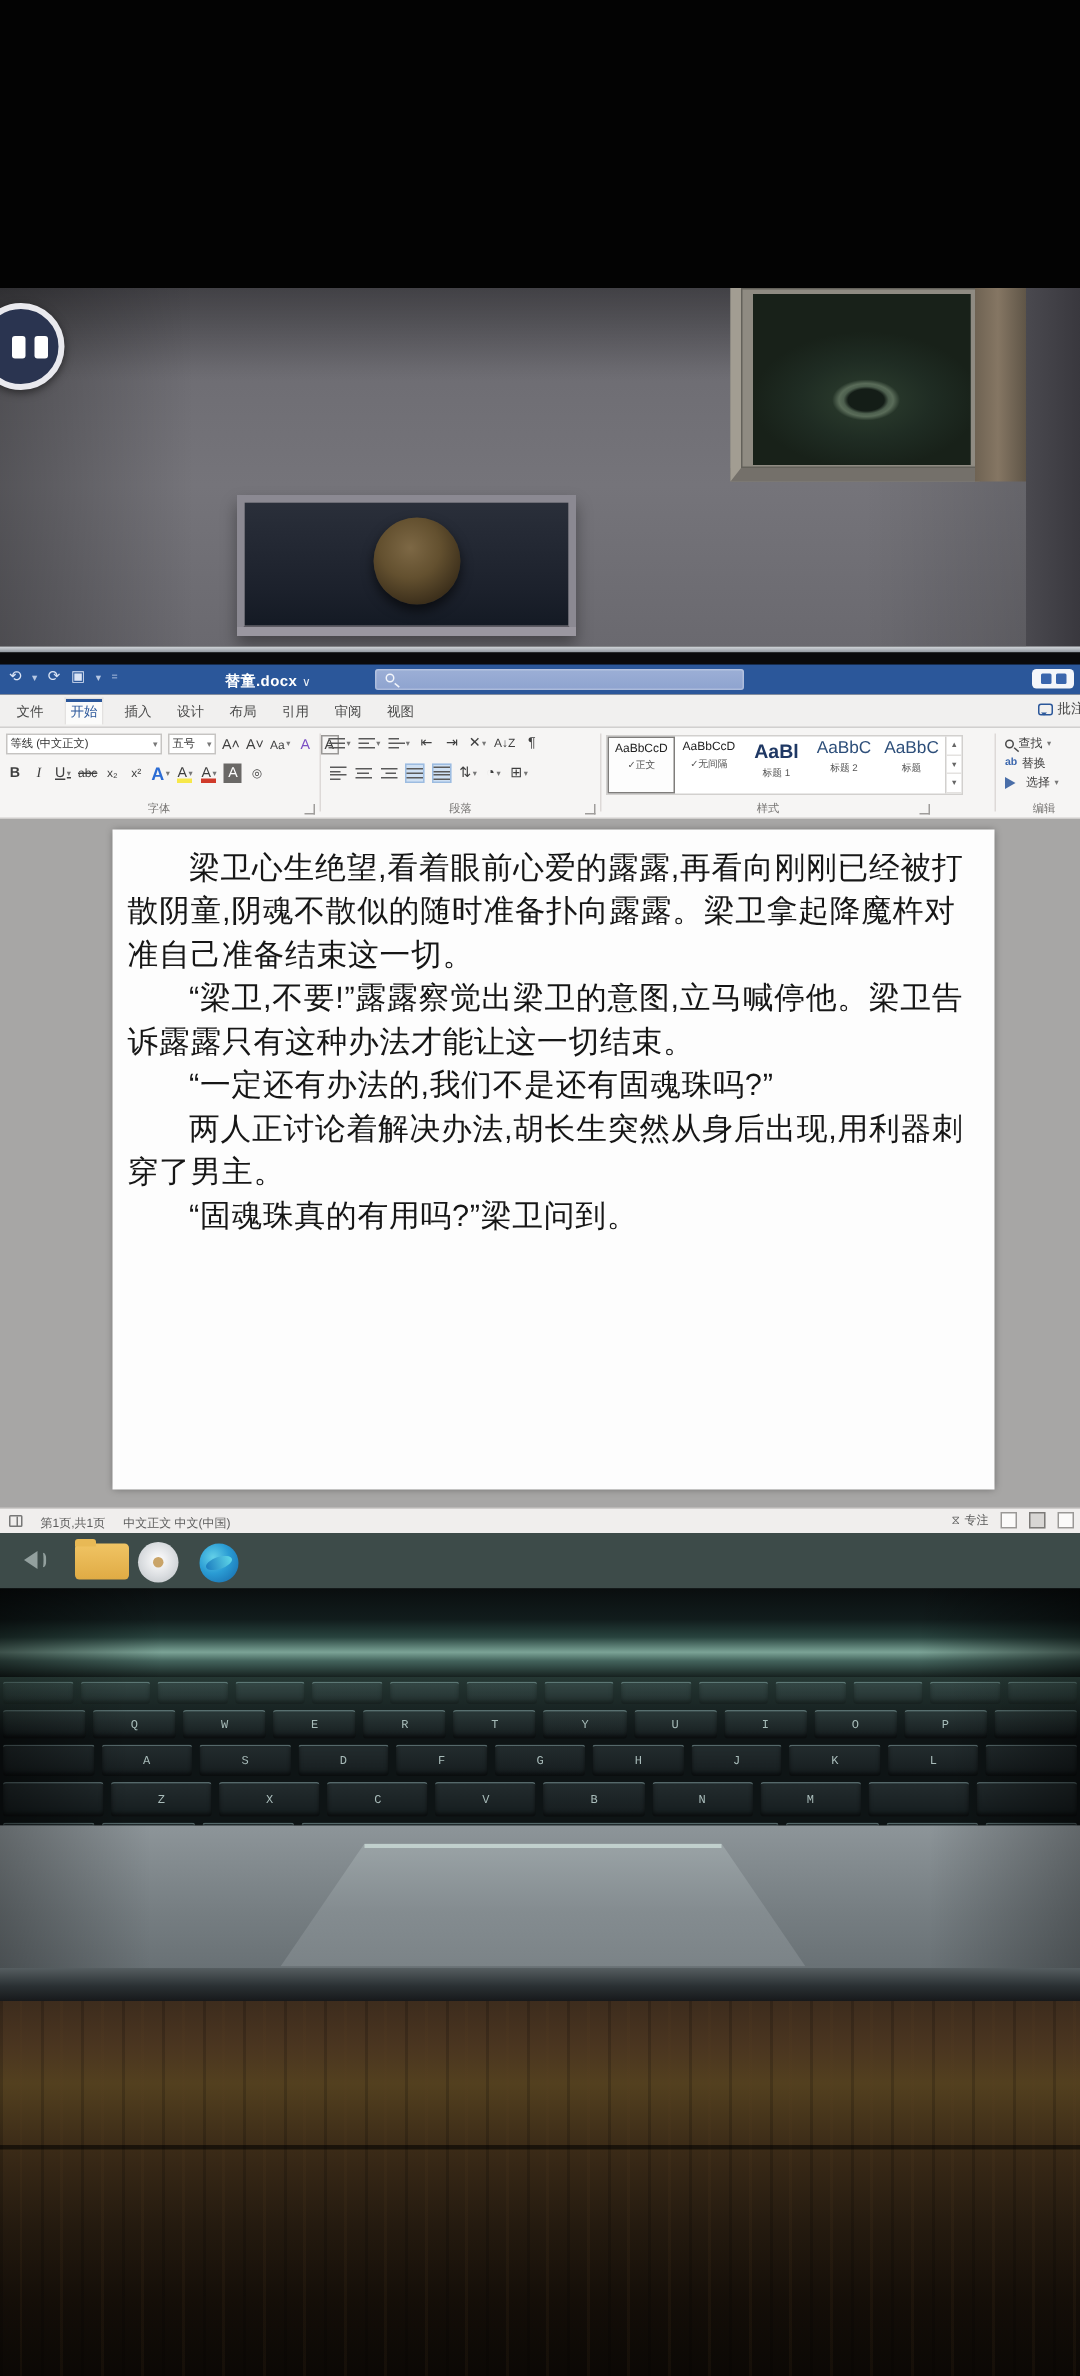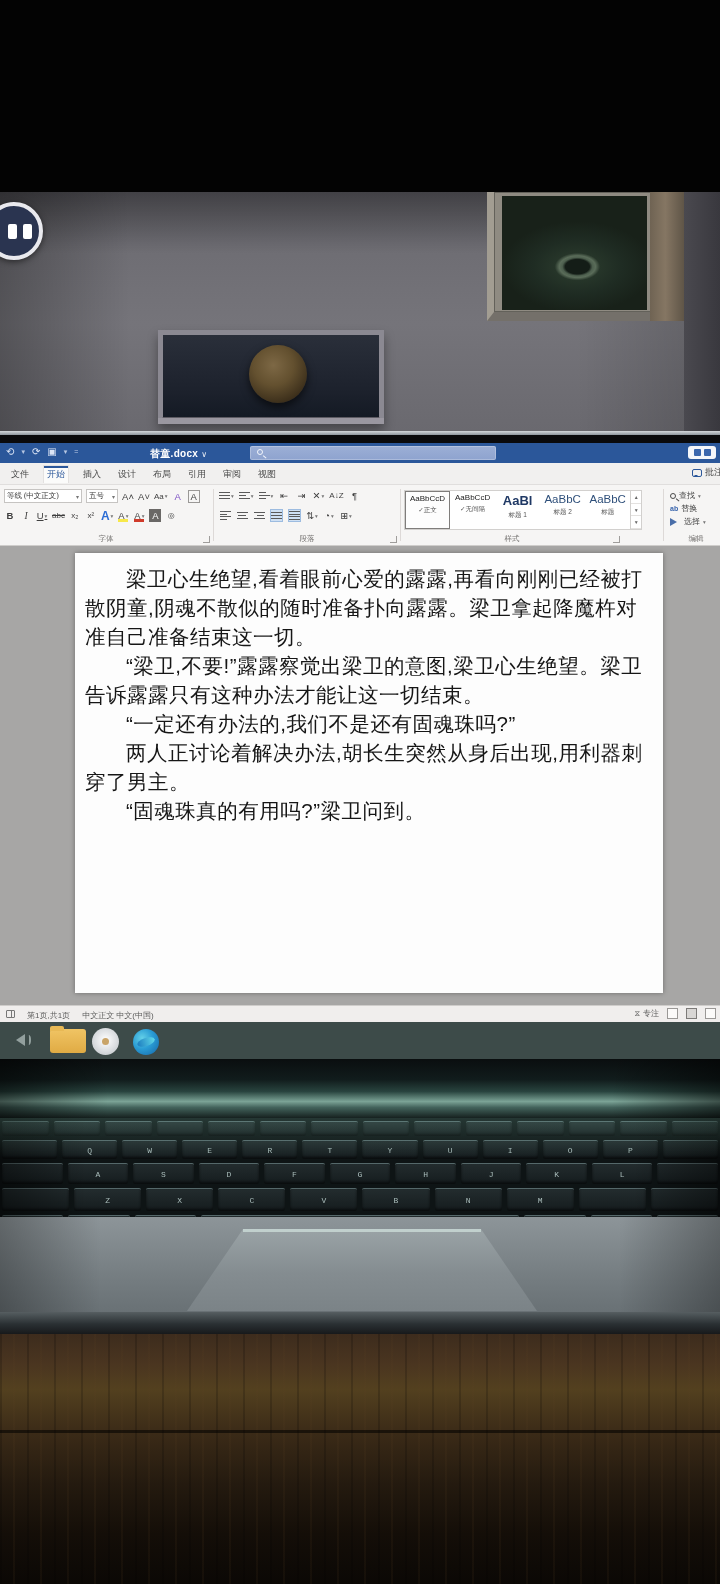--- a/index.html
+++ b/index.html
@@ -240,21 +240,21 @@
     <div class="comments-btn">
       <span class="comment-glyph"></span>
       <span>批注</span>
     </div>
   </div>
 
   <div class="abs toolbar">
 
     <div class="group" style="left:0;width:212px;">
       <div class="trow" style="top:4px;">
-        <div class="combo" style="width:78px;font-family:Liberation Serif, serif;">
+        <div class="combo" style="width:104px;">
           <span>等线 (中文正文)</span>
           <span class="dd">▾</span>
         </div>
         <div class="combo" style="width:32px;">
           <span>五号</span>
           <span class="dd">▾</span>
         </div>
         <span class="ticon">A˄</span>
         <span class="ticon">A˅</span>
         <span class="ticon sm">
@@ -429,21 +429,21 @@
         </div>
       </div>
       <div class="group-label">编辑</div>
     </div>
   </div>
 
   <div class="abs docarea">
     <div class="page">
       <div class="doc-text">
           <div class="para">梁卫心生绝望,看着眼前心爱的露露,再看向刚刚已经被打散阴童,阴魂不散似的随时准备扑向露露。梁卫拿起降魔杵对准自己准备结束这一切。</div>
-          <div class="para">“梁卫,不要!”露露察觉出梁卫的意图,梁卫心生绝望。梁卫告诉露露只有这种办法才能让这一切结束。</div>
+          <div class="para">“梁卫,不要!”露露察觉出梁卫的意图,立马喊停他。梁卫告诉露露只有这种办法才能让这一切结束。</div>
           <div class="para">“一定还有办法的,我们不是还有固魂珠吗?”</div>
           <div class="para">两人正讨论着解决办法,胡长生突然从身后出现,用利器刺穿了男主。</div>
           <div class="para">“固魂珠真的有用吗?”梁卫问到。</div>
         </div>
     </div>
   </div>
 
   <div class="abs statusbar">
     <div class="sb-left">
       <span class="sb-book"></span>

